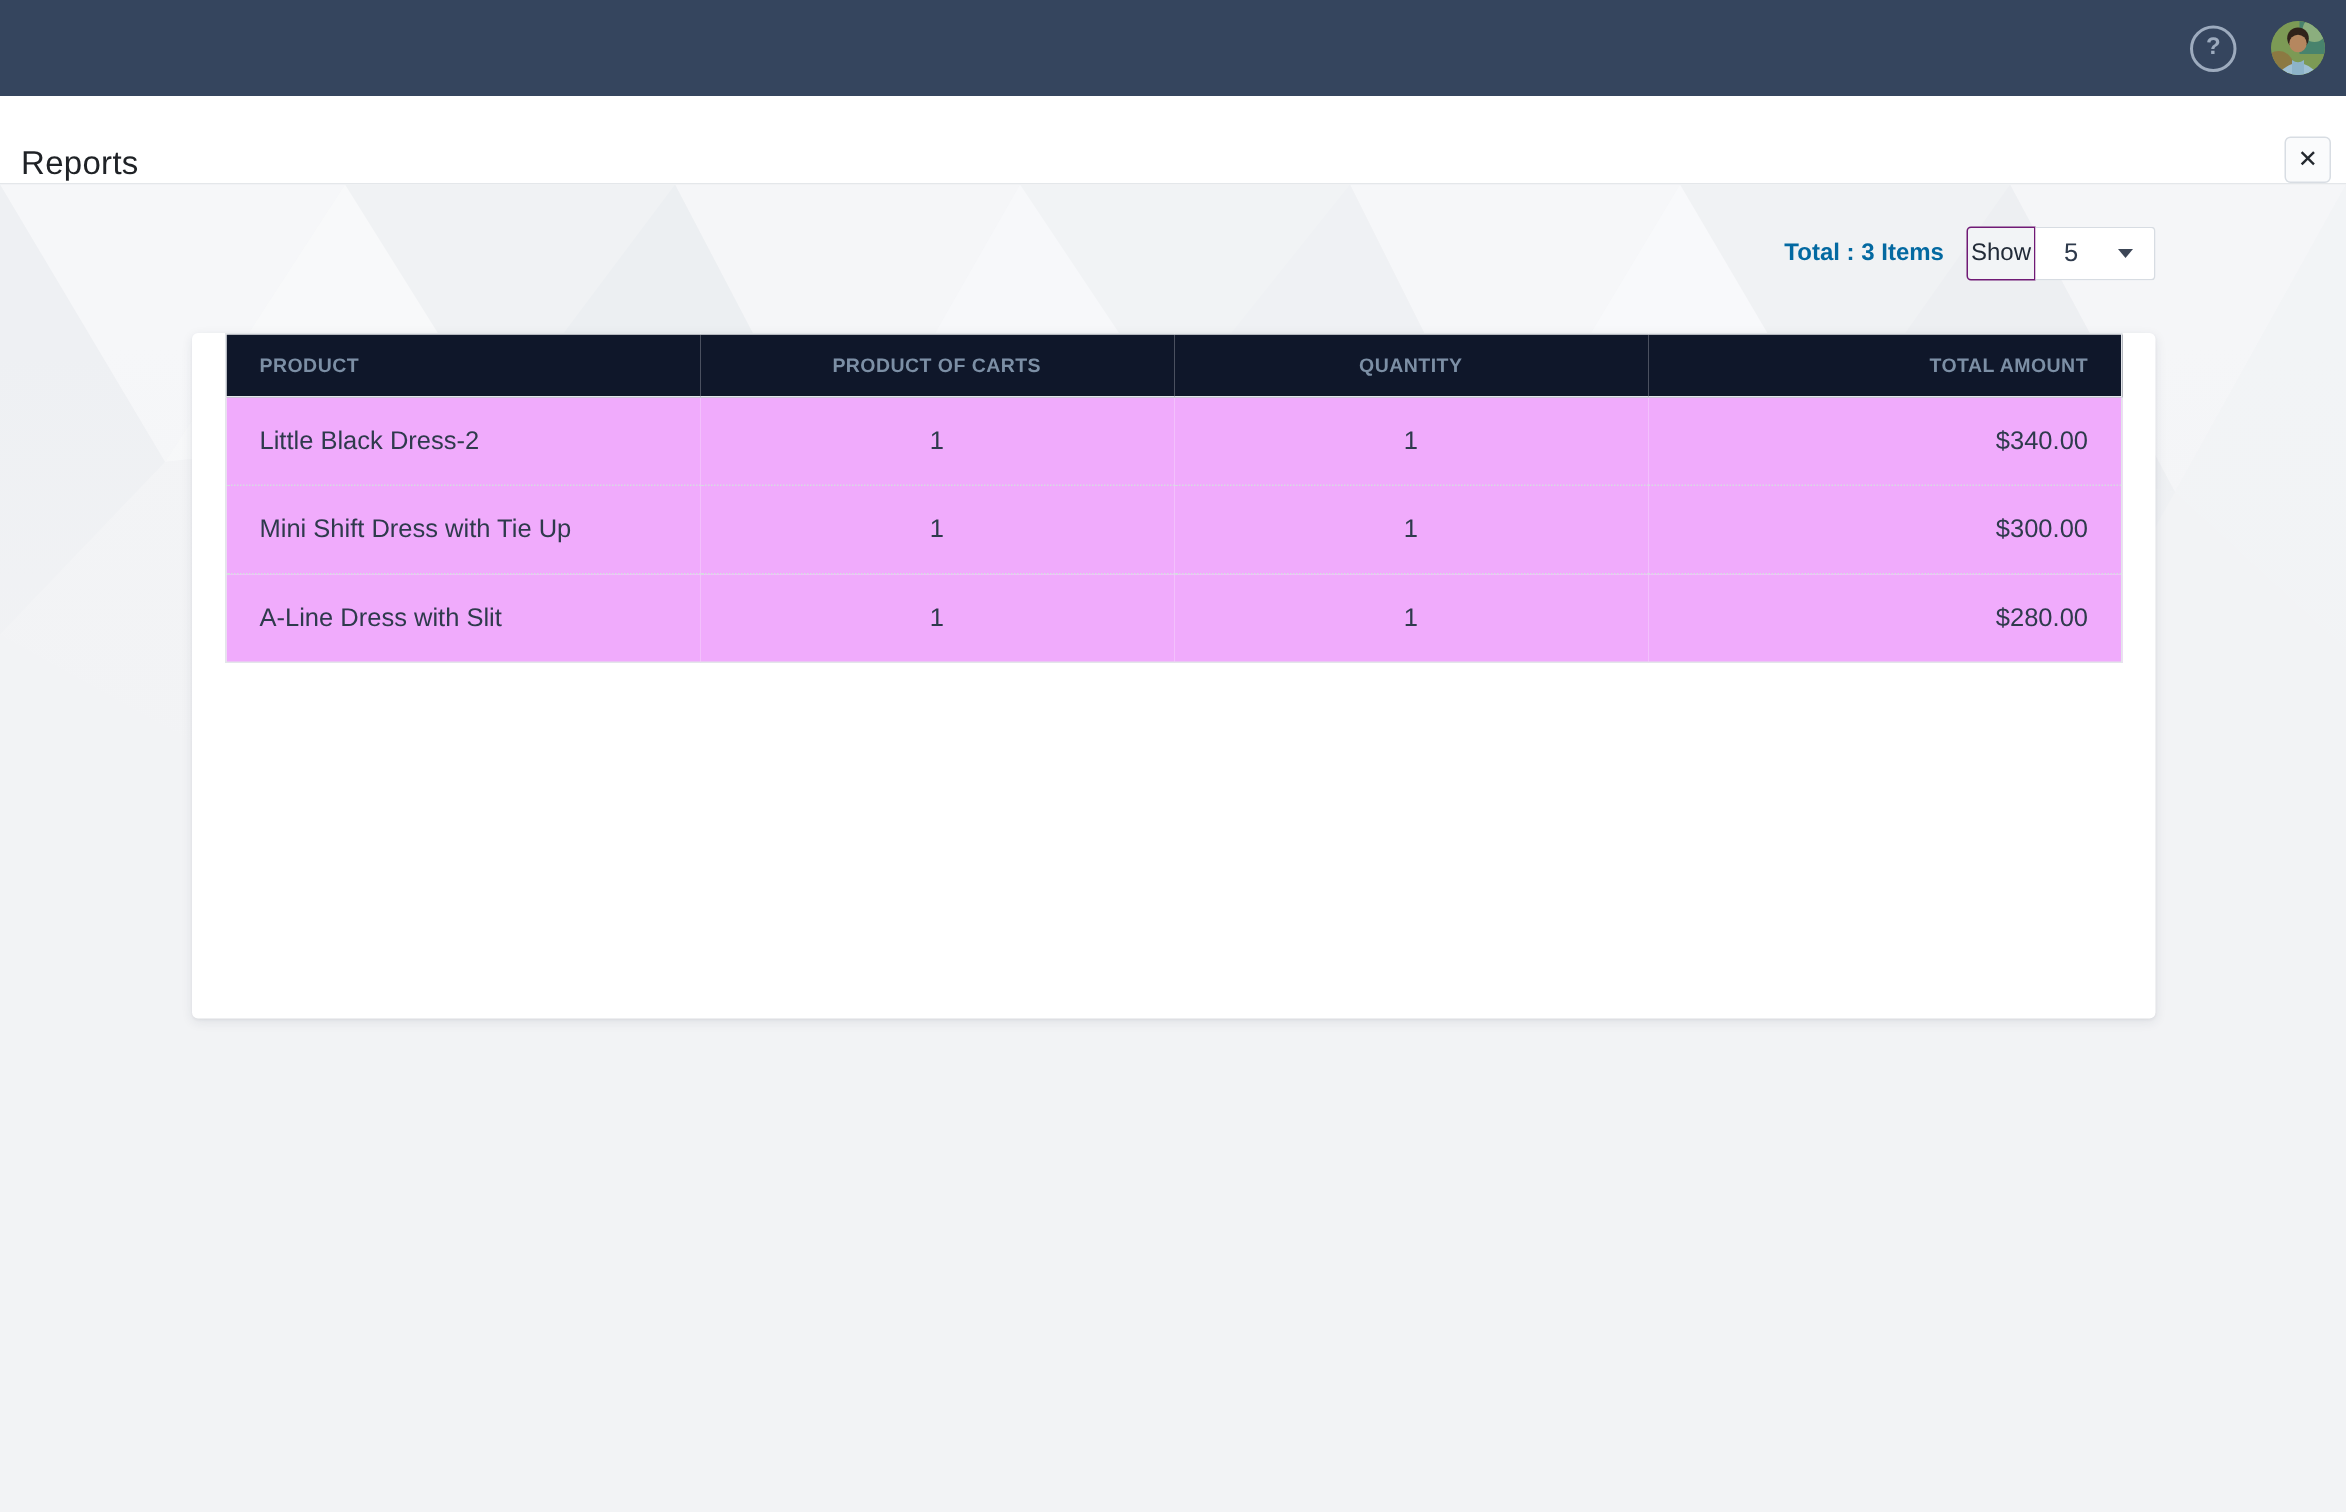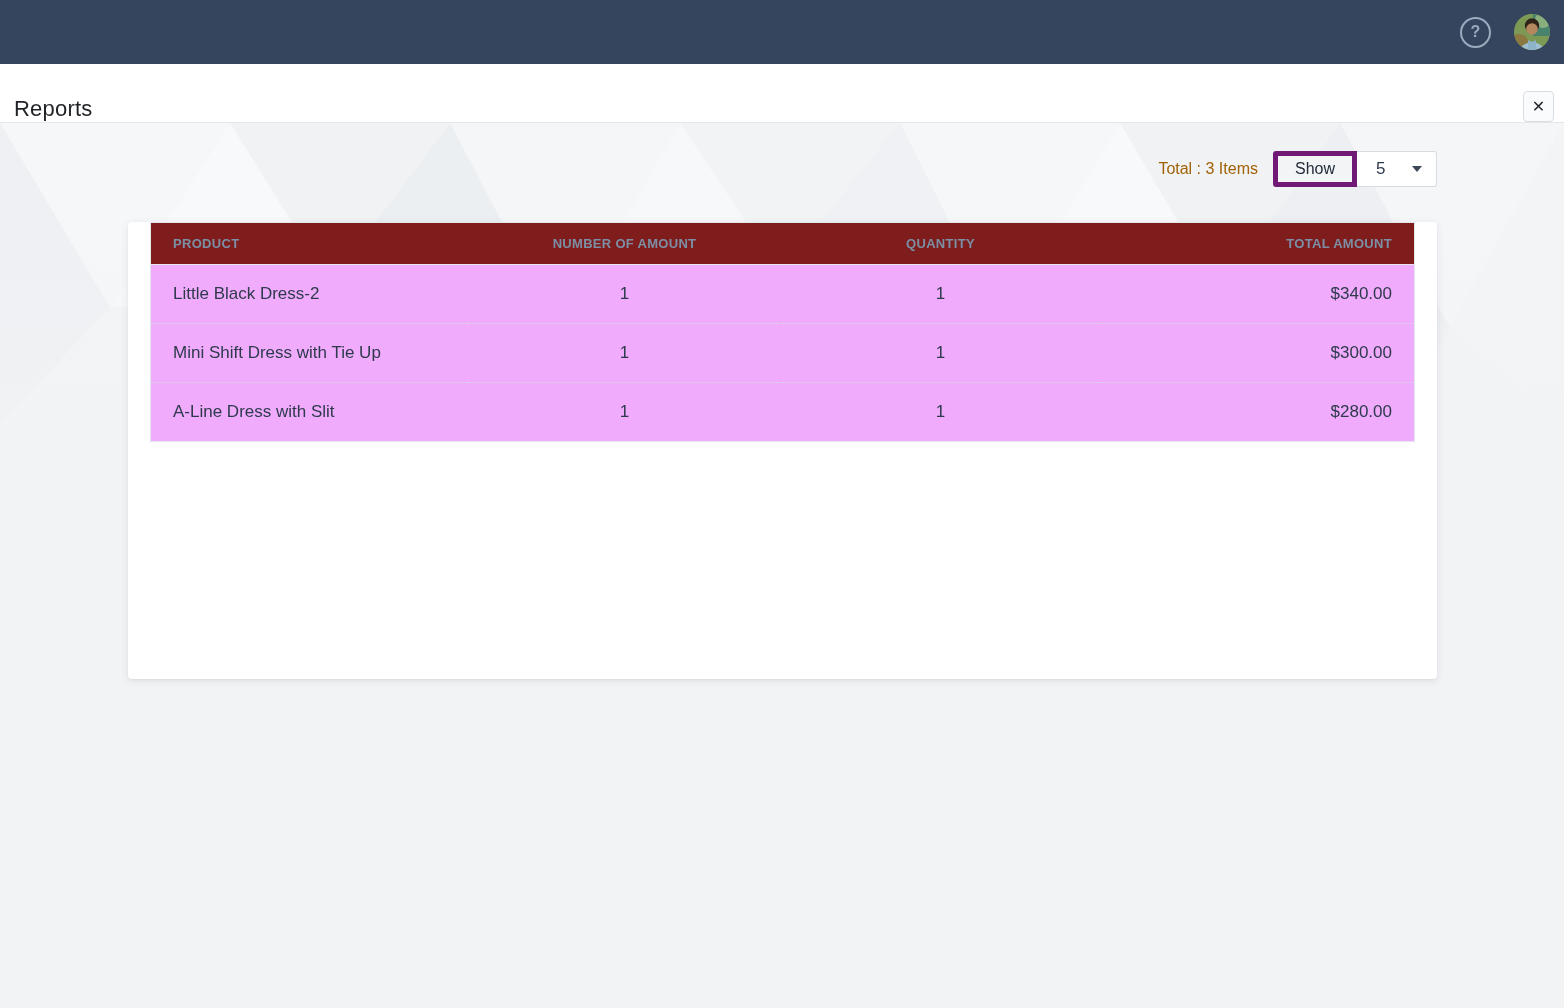--- a/index.html
+++ b/index.html
@@ -95,29 +95,30 @@
     position: relative;
     z-index: 1;
     display: flex;
     align-items: center;
     justify-content: flex-end;
     padding: 28px 127px 0 0;
     height: 64px; 
   }
   .total-label {
     font-size: 16px;
-    color: #a16207;
+    color: #0369a1;
     margin-right: 15px;
+    font-weight: bold;
   }
   .show-group { display: flex; height: 36px; }
   .show-label {
     display: flex; align-items: center;
-    padding: 0 17px;
+    padding: 0 2px;
     background: #f2f4f6;
-    border: 5px solid #701a75;
+    border: 1px solid #701a75;
     border-radius: 3px 0 0 3px;
     font-size: 16px;
     color: #222b38;
   }
   .size-select {
     width: 80px;
     display: flex; align-items: center; justify-content: space-between;
     padding: 0 14px 0 19px;
     background: #ffffff;
     border: 1px solid #d7dce2;
@@ -145,21 +146,21 @@
     border-radius: 4px;
     box-shadow: 0 1px 2px rgba(31,45,61,0.05), 0 2px 8px rgba(31,45,61,0.09);
   }
   table.report-table {
     border-collapse: collapse;
     width: calc(100% - 44px);
     margin: 21px 22px;
     border: 1px solid #e3e6ea;
   }
   .report-table thead th {
-    background: #7f1d1d;
+    background: #0f172a;
     border-bottom: 1px solid #e3e6ea;
     padding: 13px 22px;
     font-size: 13px;
     font-weight: 600;
     letter-spacing: 0.3px;
     color: #7c8fa5;
     white-space: nowrap;
   }
   .report-table td {
     padding: 0 22px;
@@ -246,21 +247,21 @@
         <span class="caret-down"></span>
       </button>
     </div>
   </div>
 
   <section class="card">
     <table class="report-table">
       <thead>
         <tr>
           <th class="al">PRODUCT</th>
-          <th class="ac">NUMBER OF AMOUNT</th>
+          <th class="ac">PRODUCT OF CARTS</th>
           <th class="ac">QUANTITY</th>
           <th class="ar">TOTAL AMOUNT</th>
         </tr>
       </thead>
       <tbody>
         <tr>
           <td class="al">Little Black Dress-2</td>
           <td class="ac">1</td>
           <td class="ac">1</td>
           <td class="ar">$340.00</td>

